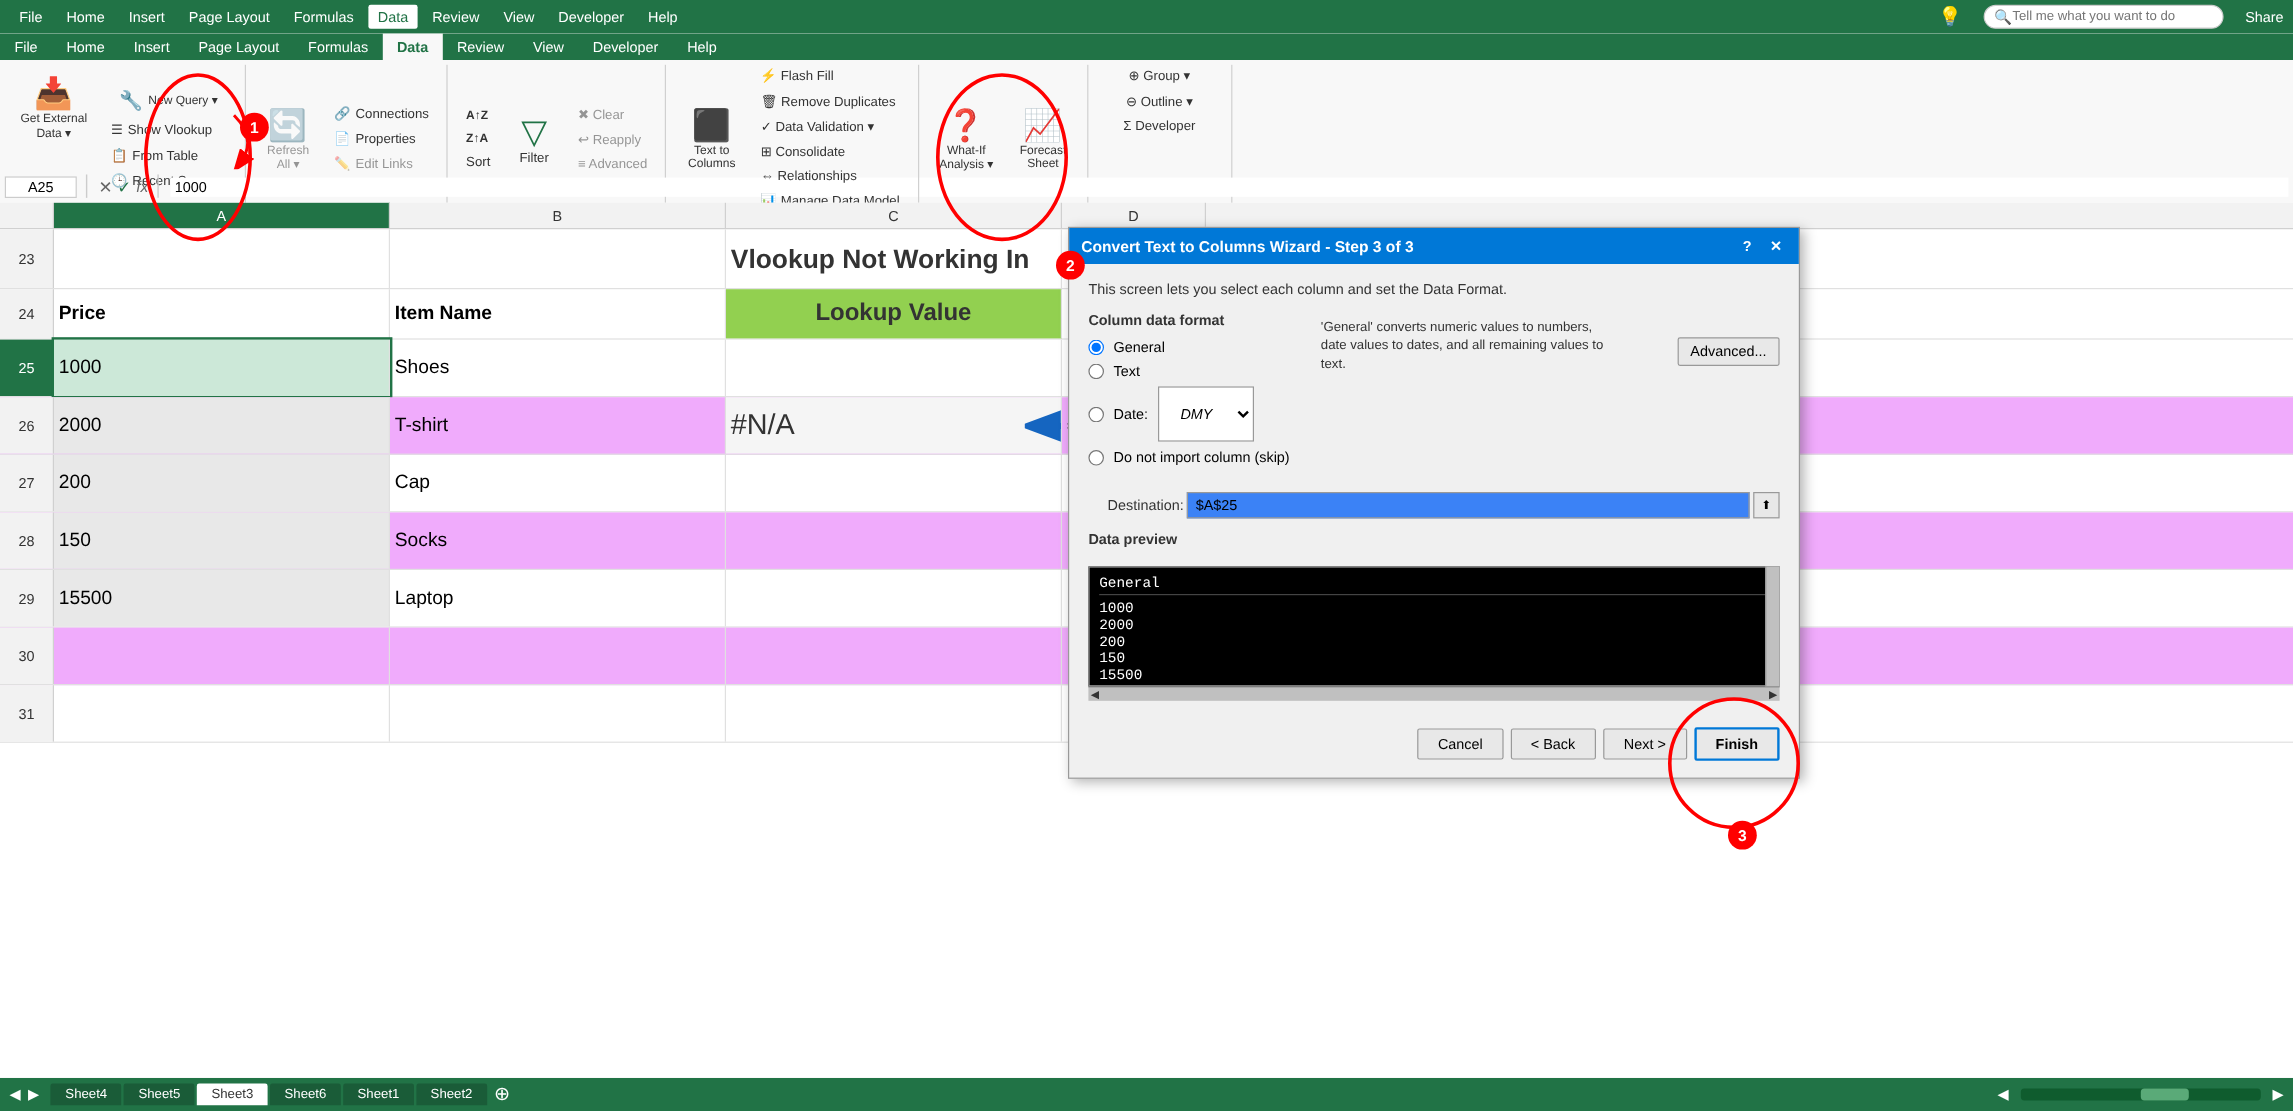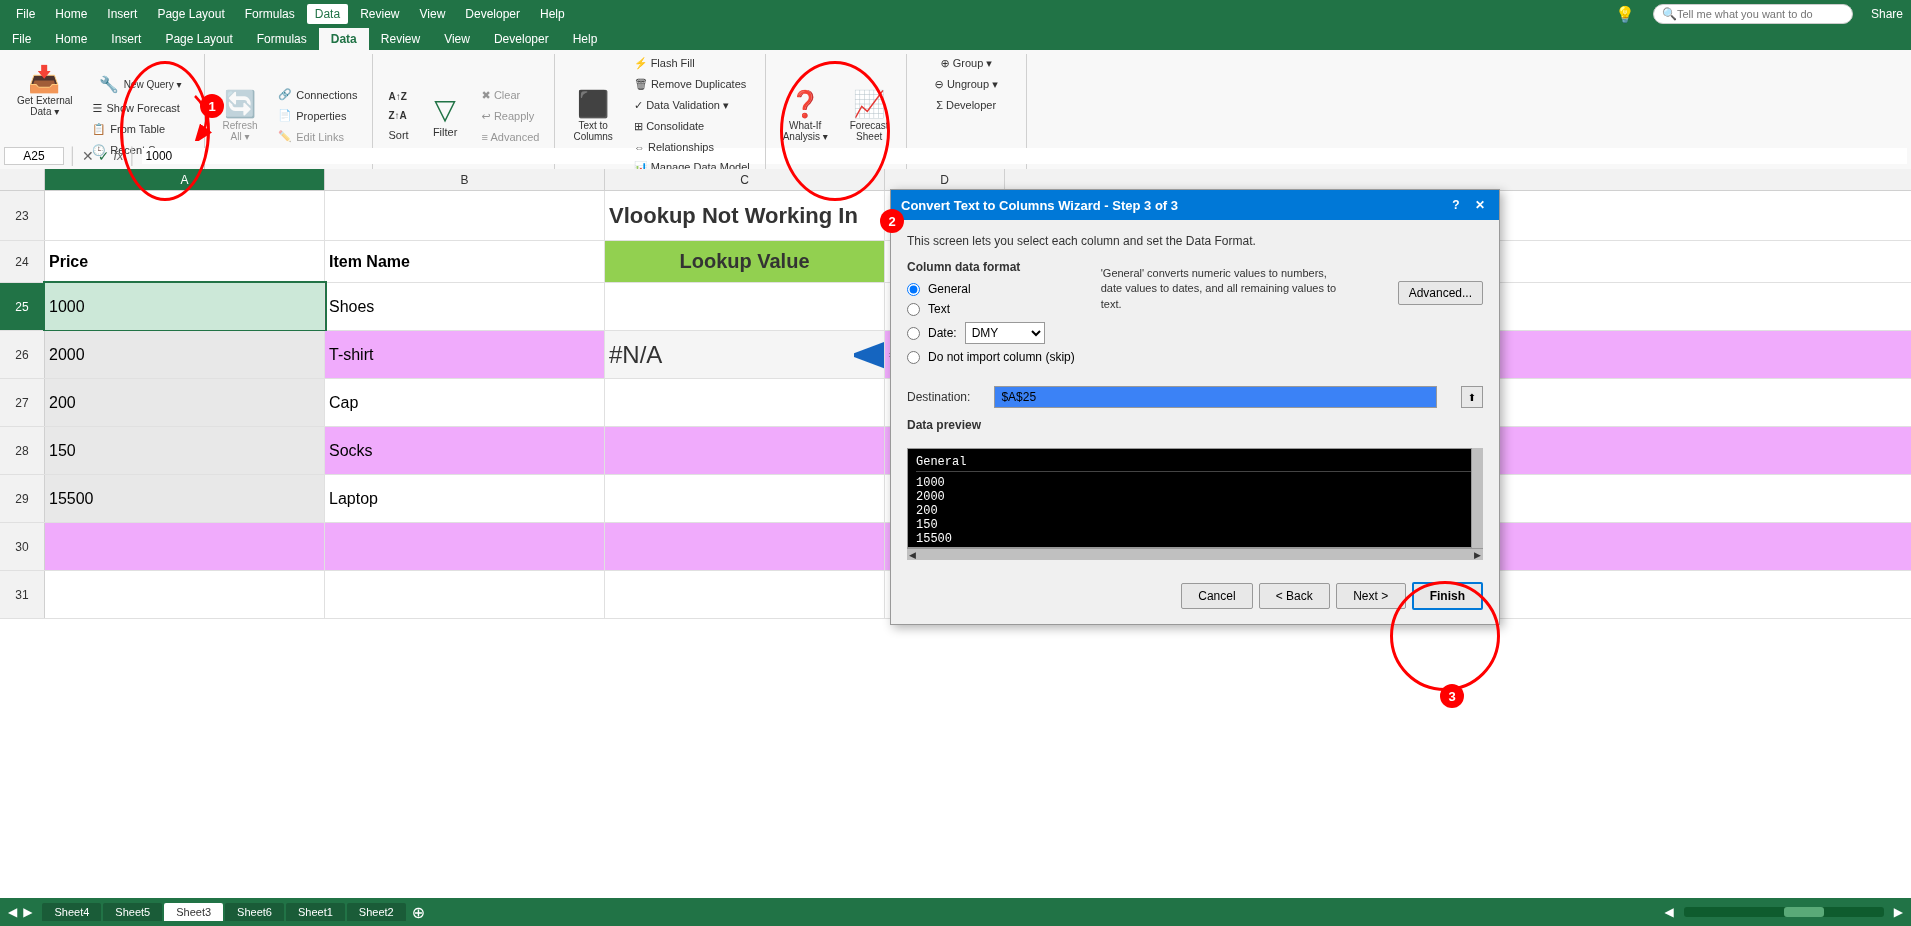--- a/index.html
+++ b/index.html
@@ -343,23 +343,24 @@
     }
     .radio-row input[type=radio] { cursor: pointer; }
     .date-row {
       display: flex;
       align-items: center;
       gap: 8px;
     }
     .date-select {
       width: 80px;
       font-size: 12px;
-      padding: 2px;
+      padding: 14px;
       border: 1px solid #999;
       background: white;
+      font-style: italic;
     }
     .side-note {
       font-size: 11px;
       color: #333;
       padding: 6px 10px;
       border: none;
       background: transparent;
       max-width: 260px;
       line-height: 1.4;
     }
@@ -370,22 +371,22 @@
       font-size: 12px;
       border: 1px solid #999;
       background: #e8e8e8;
       cursor: pointer;
       border-radius: 2px;
     }
 
     .destination-row {
       display: flex;
       align-items: center;
-      gap: 24px;
-      margin: 12px 0 10px 0;
+      gap: 3px;
+      margin: 12px 0 10px 16px;
     }
     .destination-label {
       font-size: 12px;
       color: #333;
       white-space: nowrap;
     }
     .destination-input {
       flex: 1;
       padding: 3px 6px;
       border: 1px solid #999;
@@ -547,21 +548,21 @@
           <span class="btn-icon-lg">📥</span>
           <span style="font-size:10px;">Get External<br>Data ▾</span>
         </div>
         <div style="display:flex;flex-direction:column; justify-content:center; gap:2px;">
           <div class="ribbon-large-btn" style="height:auto; padding:2px 6px; flex-direction:row; gap:4px; min-width:40px;">
             <span style="font-size:16px;">🔧</span>
             <span style="font-size:10px;">New Query ▾</span>
           </div>
           <div class="ribbon-btn-small">
             <span>☰</span>
-            <span>Show Forecast</span>
+            <span>Show Vlookup</span>
           </div>
           <div class="ribbon-btn-small">
             <span>📋</span>
             <span>From Table</span>
           </div>
           <div class="ribbon-btn-small">
             <span>🕒</span>
             <span>Recent Sources</span>
           </div>
         </div>
@@ -641,21 +642,21 @@
           <span style="font-size:26px;">📈</span>
           <span style="font-size:10px;">Forecast<br>Sheet</span>
         </div>
       </div>
       <div class="ribbon-group-label">Forecast</div>
     </div>
 
     <div class="ribbon-group" style="min-width:120px;">
       <div class="ribbon-group-buttons" style="gap:2px; flex-direction:column;">
         <div class="ribbon-btn-small">⊕ Group ▾</div>
-        <div class="ribbon-btn-small">⊖ Ungroup ▾</div>
+        <div class="ribbon-btn-small">⊖ Outline ▾</div>
         <div class="ribbon-btn-small">Σ Developer</div>
       </div>
       <div class="ribbon-group-label">Outline</div>
     </div>
 
   </div>
 </div>
 
 <div class="formula-bar">
   <input class="cell-ref" value="A25" style="">

